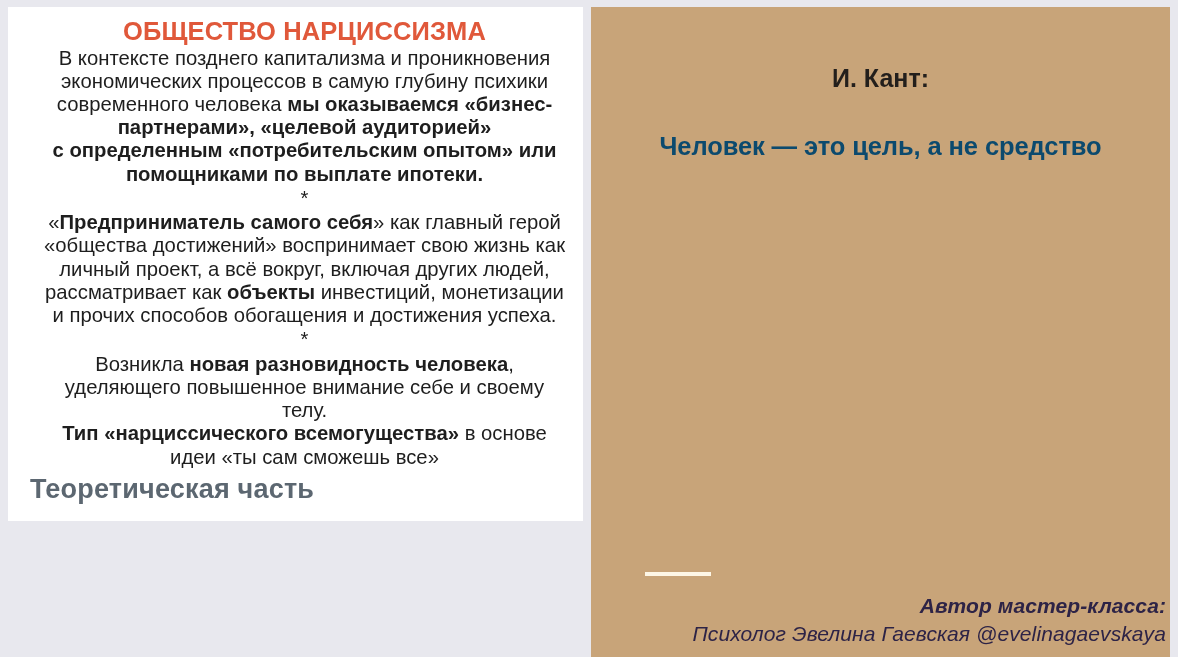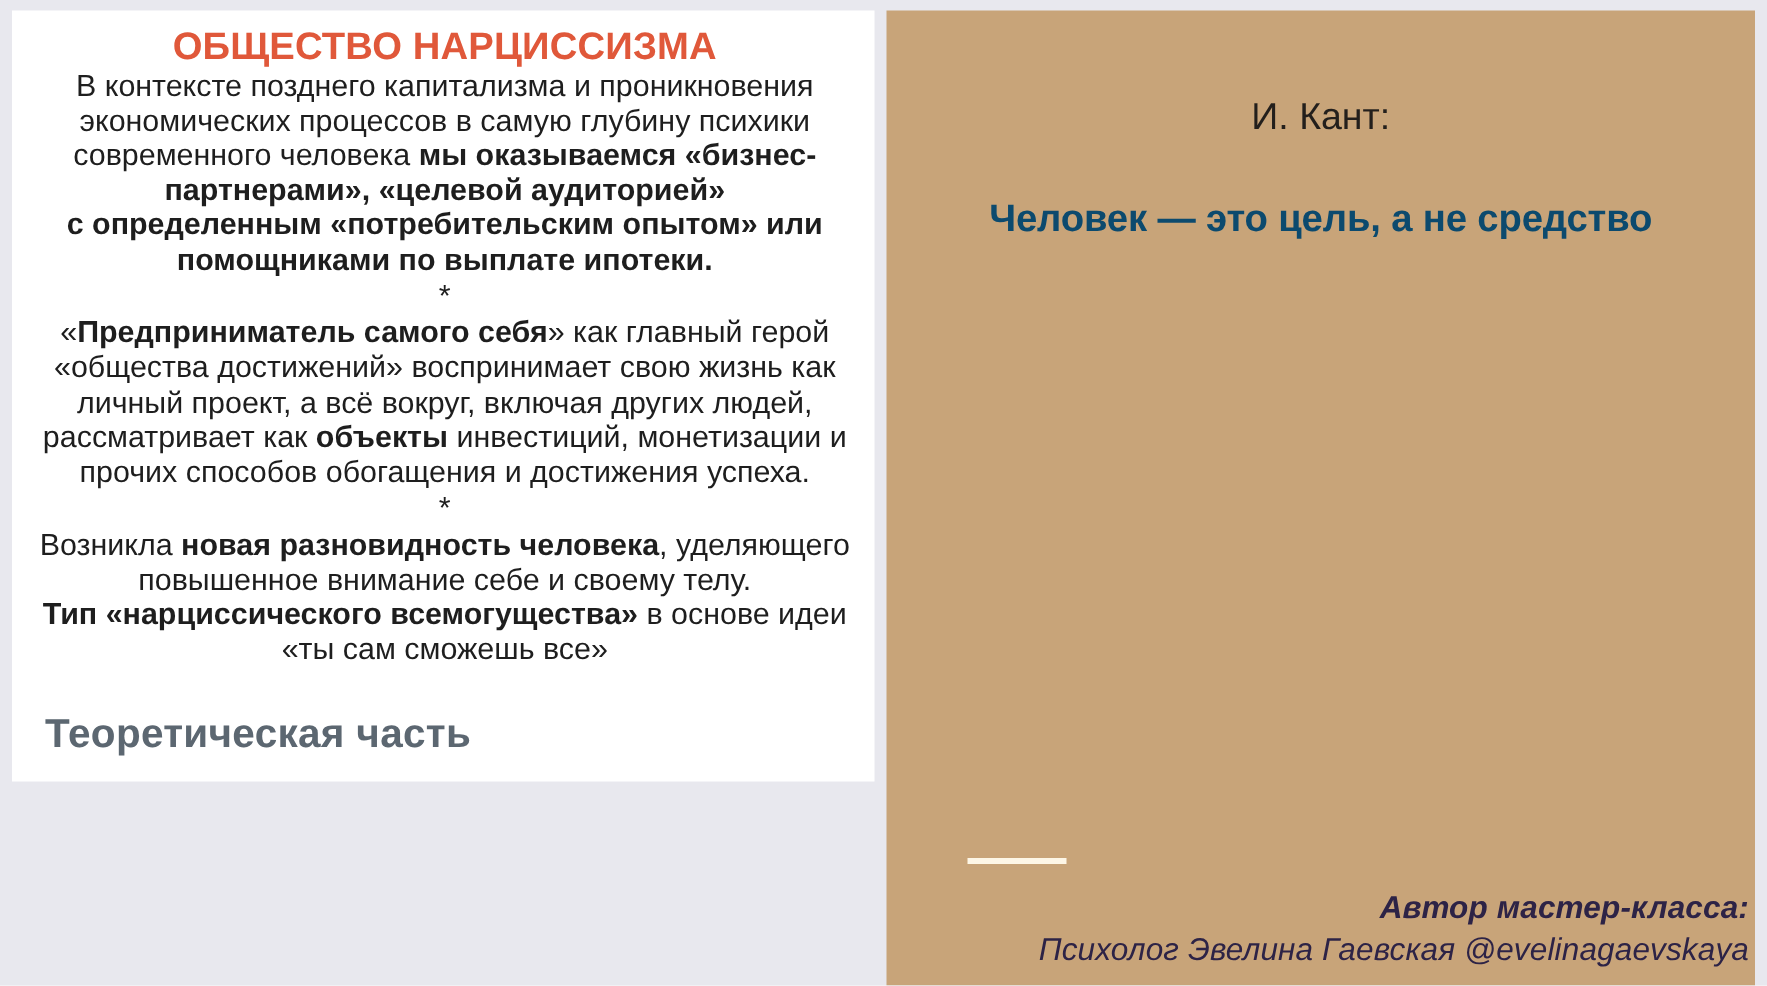--- a/index.html
+++ b/index.html
@@ -27,21 +27,21 @@
 
   
   .left-panel {
     position: absolute;
     left: 8px;
     top: 7px;
     width: 575px;
     height: 514px;
     background: #ffffff;
     box-sizing: border-box;
-    padding: 6px 10px 0 12px;
+    padding: 6px 10px 0 28px;
     overflow: hidden;
   }
 
   .title {
     color: #e0583a;
     font-size: 25.5px;
     font-weight: bold;
     text-align: center;
     letter-spacing: 0.1px;
     line-height: 1.08;
@@ -94,21 +94,21 @@
     height: 650px;
     background: #c8a479;
     box-sizing: border-box;
     padding: 0 22px;
     overflow: hidden;
   }
 
   .kant-author {
     color: #231f1c;
     font-size: 25px;
-    font-weight: normal;
+    font-weight: bold;
     text-align: center;
     margin-top: 56px;
     line-height: 1.2;
   }
 
   .kant-quote {
     color: #0c4a6e;
     font-size: 25.5px;
     font-weight: bold;
     text-align: center;

